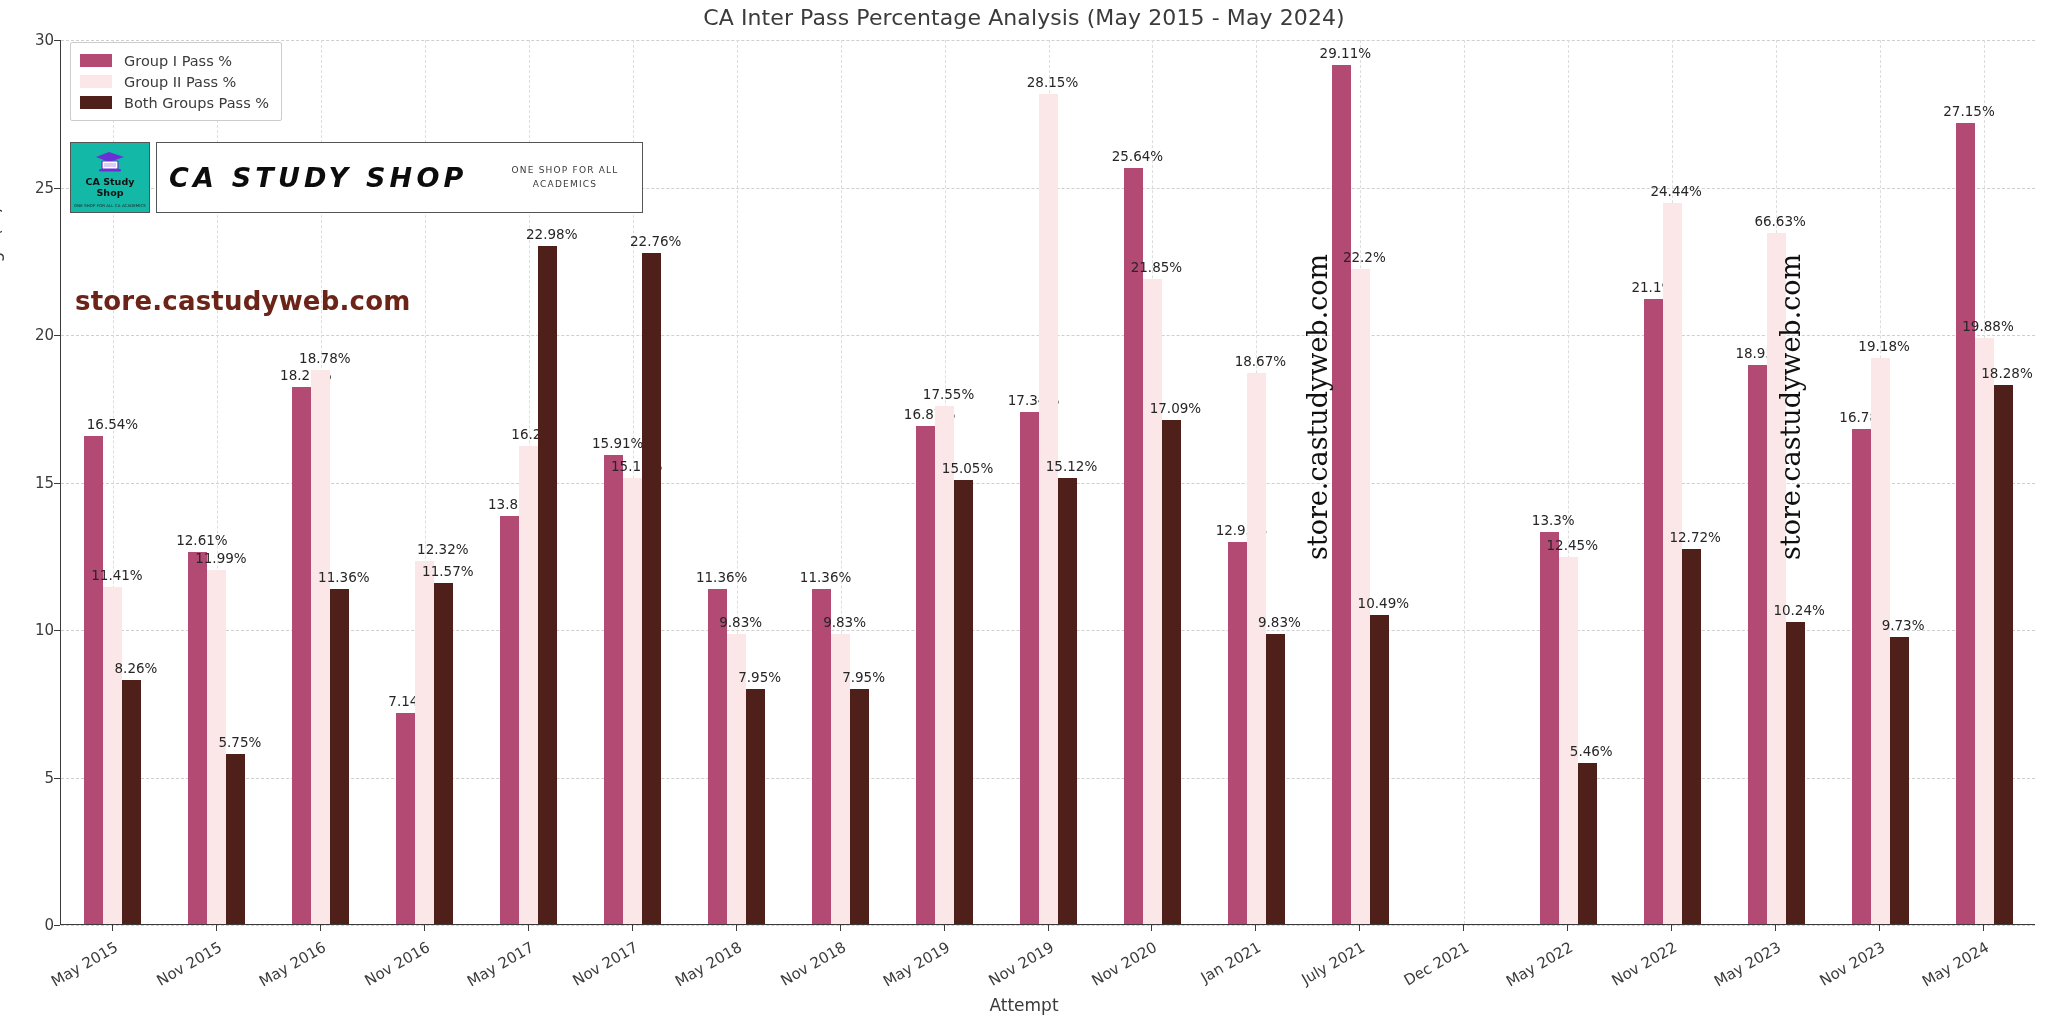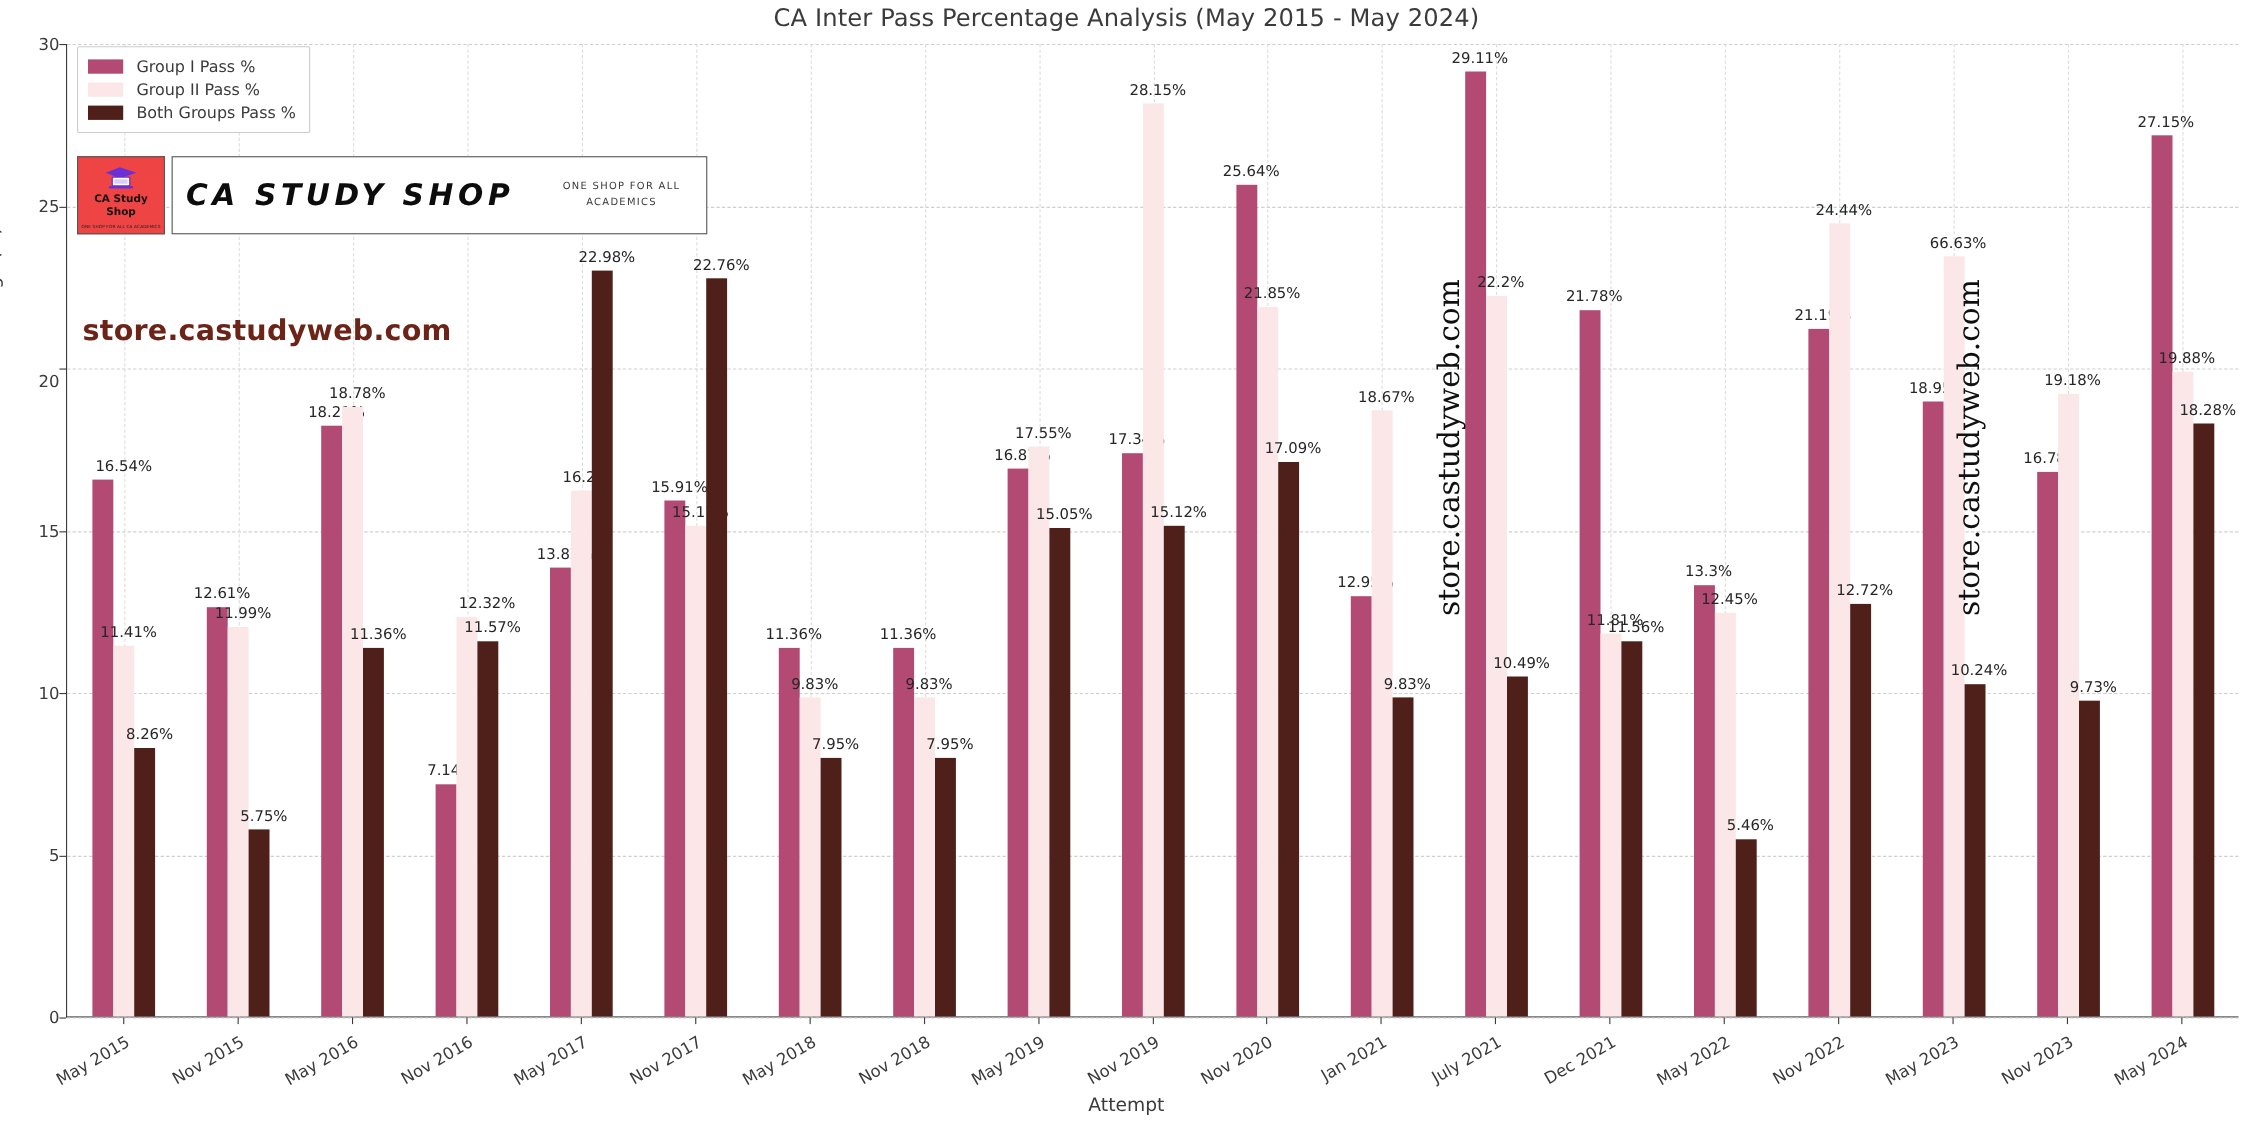--- a/index.html
+++ b/index.html
@@ -113,21 +113,21 @@
   
   .logo-wrap{
     position:absolute;
     left:70px;top:142px;
     display:flex;align-items:stretch;gap:6px;
     z-index:5;
   }
   .logo-box{
     width:80px;
     border:1px solid #555;
-    background:#ef4444;
+    background:#14b8a6;
     display:flex;flex-direction:column;
     align-items:center;justify-content:center;
     padding:5px 2px 4px;
     box-sizing:border-box;
   }
   .logo-mark{width:34px;height:26px;margin-bottom:3px;}
   .logo-name{
     font-size:9.5px;font-weight:bold;color:#111;
     text-align:center;line-height:1.15;
   }
@@ -297,28 +297,20 @@
       <div class="gridline-v" style="left: 1299.34px;"></div>
       <div class="group" style="left: 1270.84px; width: 57px;">
         <div class="bar g1" style="left: 0px; width: 19px; height: 858.745px; background: rgb(178, 74, 116);"></div>
         <div class="blabel" style="left: 13.5px; bottom: 862.745px;">29.11%</div>
         <div class="bar g2" style="left: 19px; width: 19px; height: 654.9px; background: rgb(251, 231, 231);"></div>
         <div class="blabel" style="left: 32.5px; bottom: 658.9px;">22.2%</div>
         <div class="bar both" style="left: 38px; width: 19px; height: 309.455px; background: rgb(79, 32, 25);"></div>
         <div class="blabel" style="left: 51.5px; bottom: 313.455px;">10.49%</div>
       </div>
       <div class="gridline-v" style="left: 1403.29px;"></div>
-      <div class="group" style="left: 1374.79px; width: 57px;">
-        <div class="bar g1" style="left: 0px; width: 19px; height: 642.51px; background: rgb(178, 74, 116);"></div>
-        <div class="blabel" style="left: 13.5px; bottom: 646.51px;">21.78%</div>
-        <div class="bar g2" style="left: 19px; width: 19px; height: 348.395px; background: rgb(251, 231, 231);"></div>
-        <div class="blabel" style="left: 32.5px; bottom: 352.395px;">11.81%</div>
-        <div class="bar both" style="left: 38px; width: 19px; height: 341.02px; background: rgb(79, 32, 25);"></div>
-        <div class="blabel" style="left: 51.5px; bottom: 345.02px;">11.56%</div>
-      </div>
       <div class="gridline-v" style="left: 1507.24px;"></div>
       <div class="group" style="left: 1478.74px; width: 57px;">
         <div class="bar g1" style="left: 0px; width: 19px; height: 392.35px; background: rgb(178, 74, 116);"></div>
         <div class="blabel" style="left: 13.5px; bottom: 396.35px;">13.3%</div>
         <div class="bar g2" style="left: 19px; width: 19px; height: 367.275px; background: rgb(251, 231, 231);"></div>
         <div class="blabel" style="left: 32.5px; bottom: 371.275px;">12.45%</div>
         <div class="bar both" style="left: 38px; width: 19px; height: 161.07px; background: rgb(79, 32, 25);"></div>
         <div class="blabel" style="left: 51.5px; bottom: 165.07px;">5.46%</div>
       </div>
       <div class="gridline-v" style="left: 1611.18px;"></div>
@@ -361,21 +353,21 @@
 
   <div id="ticks-y">
       <div class="ytick-label" style="left: 8px; top: 925px;">0</div>
       <div class="ytick-mark" style="left: 54px; top: 925px;"></div>
       <div class="ytick-label" style="left: 8px; top: 777.5px;">5</div>
       <div class="ytick-mark" style="left: 54px; top: 777.5px;"></div>
       <div class="ytick-label" style="left: 8px; top: 630px;">10</div>
       <div class="ytick-mark" style="left: 54px; top: 630px;"></div>
       <div class="ytick-label" style="left: 8px; top: 482.5px;">15</div>
       <div class="ytick-mark" style="left: 54px; top: 482.5px;"></div>
-      <div class="ytick-label" style="left: 8px; top: 335px; margin-top: 12px;">20</div>
+      <div class="ytick-label" style="left: 8px; top: 335px;">20</div>
       <div class="ytick-mark" style="left: 54px; top: 335px;"></div>
       <div class="ytick-label" style="left: 8px; top: 187.5px;">25</div>
       <div class="ytick-mark" style="left: 54px; top: 187.5px;"></div>
       <div class="ytick-label" style="left: 8px; top: 40px;">30</div>
       <div class="ytick-mark" style="left: 54px; top: 40px;"></div>
     </div>
   <div id="ticks-x">
       <div class="xtick-mark" style="left: 111.974px;"></div>
       <div class="xtick" style="left: 27.9737px; width: 84px;">May 2015</div>
       <div class="xtick-mark" style="left: 215.921px;"></div>

